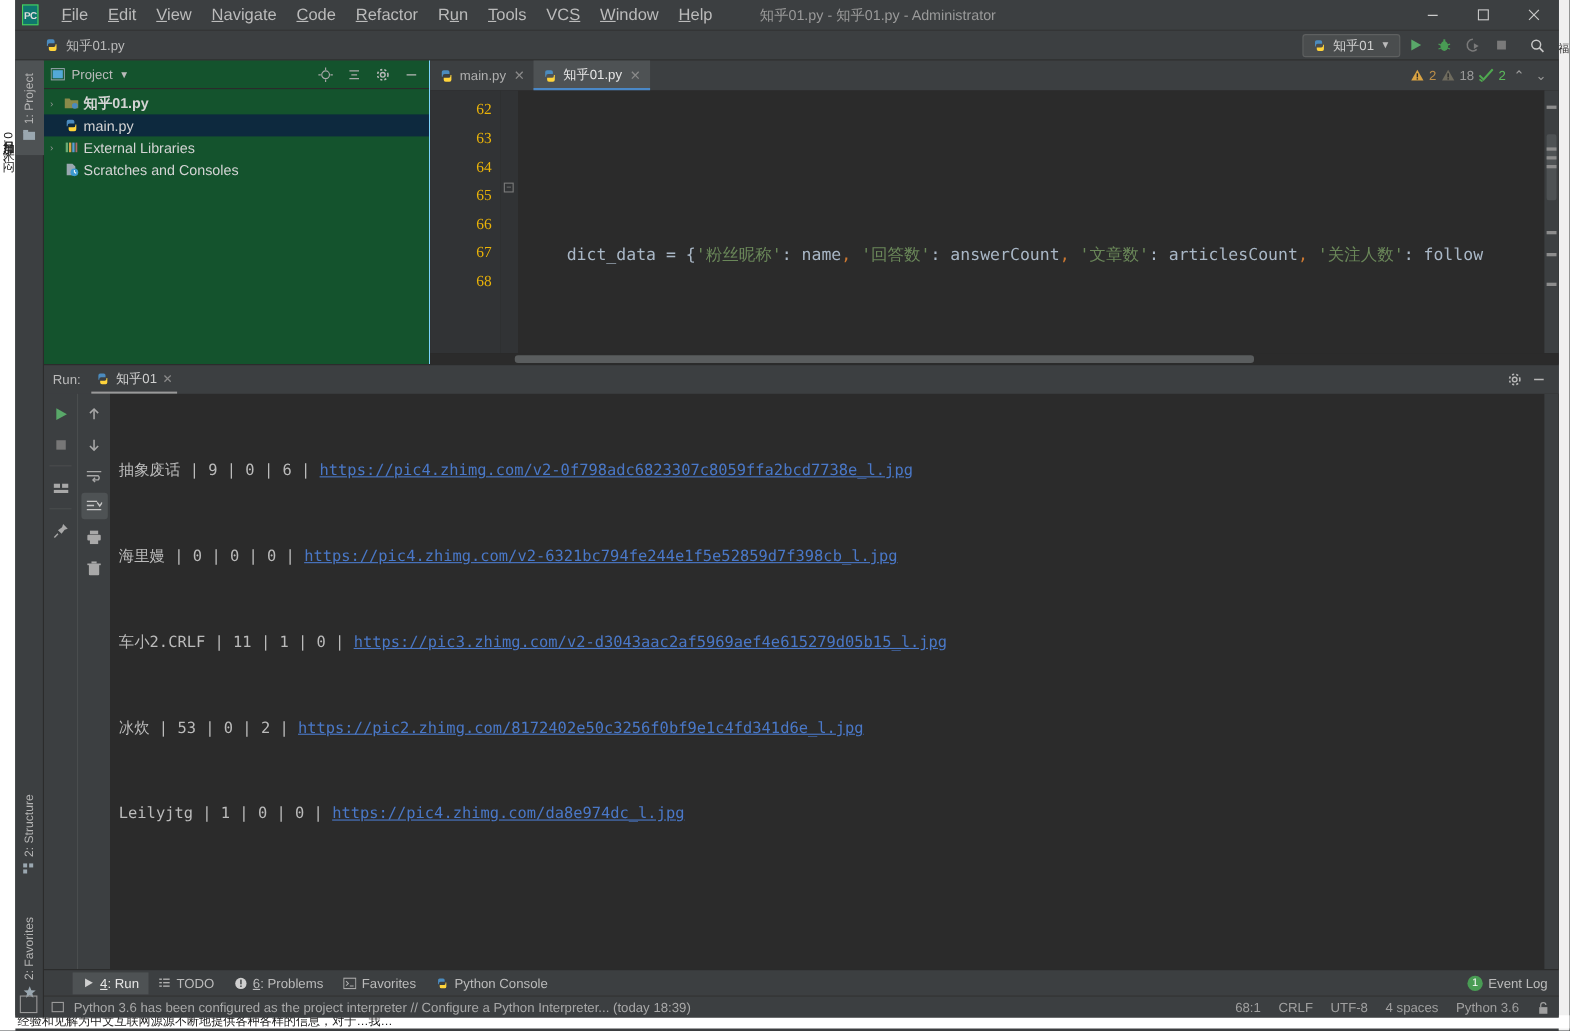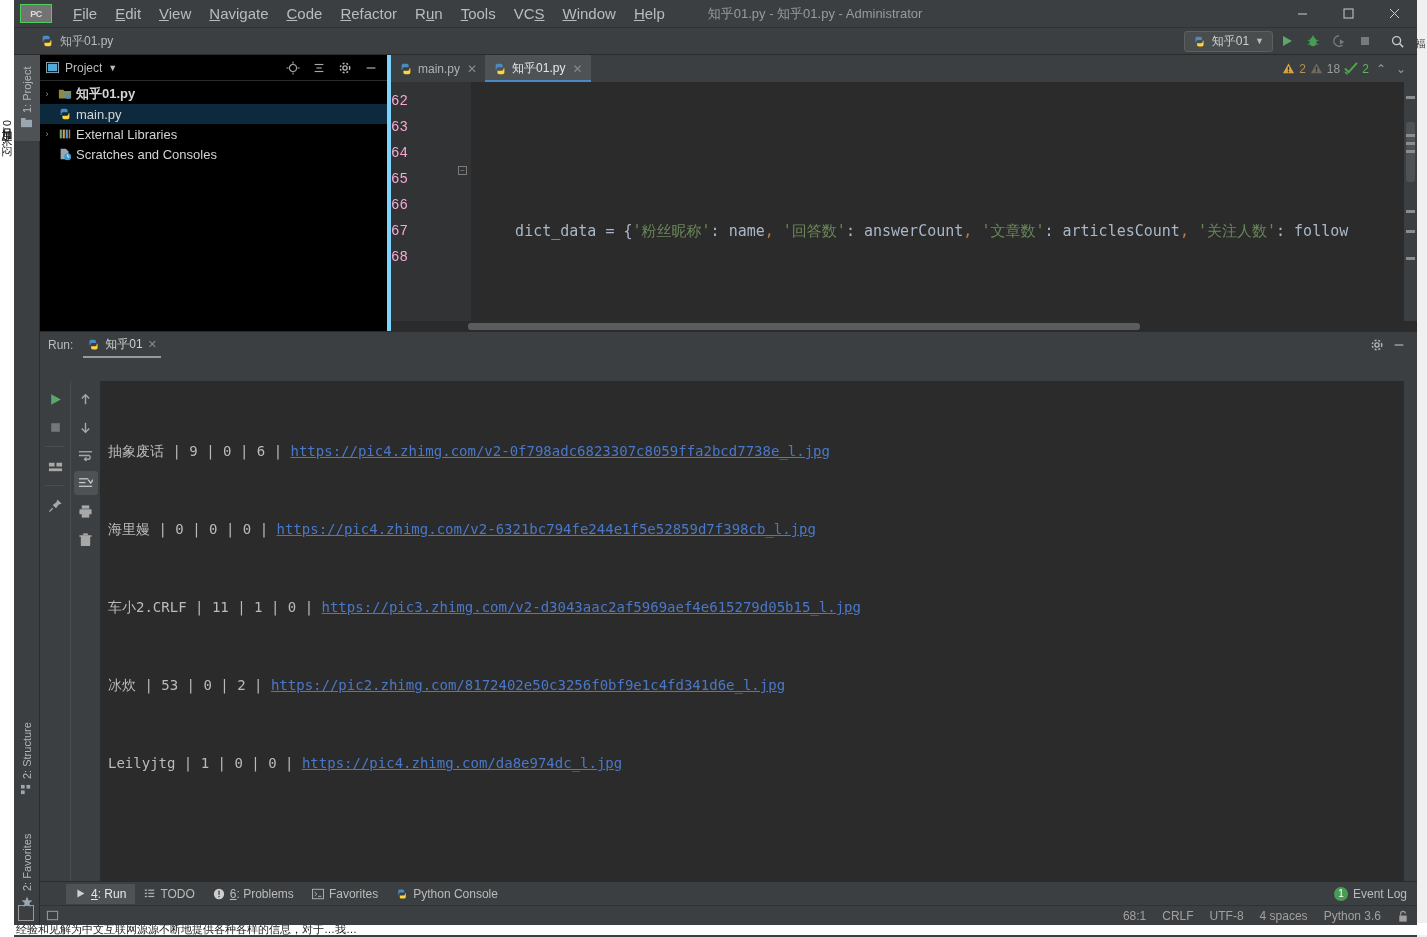--- a/index.html
+++ b/index.html
@@ -21,21 +21,21 @@
   .desktop-right .dr-text{ position:absolute; right:0; top:30px; width:10px; color:#333; font-size:10px;
      writing-mode:vertical-rl;}
 
   
   .window { position:absolute; left:14px; top:0; width:1403px; height:925px; background:#3c3f41;
     display:flex; flex-direction:column; }
 
   
   .titlebar { height:28px; background:#3c3f41; display:flex; align-items:center; flex:none;
     border-bottom:1px solid #323232; }
-  .pc-logo { width:32px; height:19px; margin-left:6px; border:1.5px solid #4dd05a; background:#737373;
+  .pc-logo { width:15px; height:19px; margin-left:6px; border:1.5px solid #4dd05a; background:#0f766e;
     color:#ddd; font-size:9px; font-weight:bold; display:flex; align-items:center; justify-content:center;
     letter-spacing:-0.5px; flex:none; }
   .menubar { display:flex; align-items:center; margin-left:12px; }
   .menu-item { color:#bbbbbb; font-size:15px; padding:3px 9px; white-space:nowrap; cursor:default; }
   .menu-item u { text-decoration:underline; }
   .win-title { color:#9a9a9a; font-size:13px; margin-left:34px; white-space:nowrap; }
   .winbtns { margin-left:auto; display:flex; height:28px; }
   .winbtn { width:46px; height:28px; display:flex; align-items:center; justify-content:center;
     color:#cccccc; font-size:13px; }
 
@@ -60,22 +60,22 @@
   .vtab.active { background:#4e5254; }
   .vicon { transform:rotate(180deg); }
   .bottomleftbtn { position:absolute; left:4px; bottom:4px; width:16px; height:16px;
      border:1.5px solid #9a9a9a; }
 
   
   .maincol { flex:1 1 auto; display:flex; flex-direction:column; min-width:0; }
   .topsplit { height:276px; display:flex; flex:none; }
 
   
-  .projpanel { width:351px; background:#000000; display:flex; flex-direction:column; flex:none;
-     border-right:4px solid #7dd3fc; }
+  .projpanel { width:351px; background:#14532d; display:flex; flex-direction:column; flex:none;
+     border-right:1px solid #7dd3fc; }
   .projhdr { height:26px; display:flex; align-items:center; padding:0 6px; gap:6px; flex:none;
      border-bottom:1px solid #2b2b2b; }
   .projhdr .ttl { color:#bbbbbb; font-size:12px; }
   .projhdr .spacer { flex:1; }
   .ibtn { width:20px; height:20px; display:flex; align-items:center; justify-content:center; }
   .tree { flex:1; overflow:hidden; padding-top:3px; }
   .node { height:20px; display:flex; align-items:center; gap:4px; font-size:13px; color:#d4d4d4;
      padding-right:6px; white-space:nowrap; }
   .node.sel { background:#0d293e; }
   .arrow { width:14px; text-align:center; color:#9a9a9a; font-size:9px; flex:none; }
@@ -89,42 +89,42 @@
   .etab.active { background:#4e5254; color:#e6e6e6; }
   .etab.active:after { content:""; position:absolute; left:0; right:0; bottom:0; height:2px;
      background:#4a88c7; }
   .etab .x { color:#8a8a8a; font-size:12px; margin-left:2px; }
   .inspect { margin-left:auto; display:flex; align-items:center; gap:4px; padding:0 8px; font-size:12px; }
   .ins-warn { color:#9a9a9a; }
   .ins-err { color:#bb8e49; }
   .ins-ok { color:#5bb85b; }
 
   .codewrap { flex:1 1 auto; display:flex; position:relative; min-height:0; overflow:hidden; }
-  .gutter { width:64px; background:#313335; color:#f9a8d4; font-family:Liberation Mono, monospace;
-     font-size:14px; text-align:left; padding:6px 8px 0 0; flex:none; line-height:26px; }
+  .gutter { width:64px; background:#313335; color:#eab308; font-family:Liberation Serif, serif;
+     font-size:14px; text-align:right; padding:6px 8px 0 0; flex:none; line-height:26px; }
   .foldcol { width:16px; background:#313335; flex:none; padding-top:6px; line-height:26px;
      position:relative; }
   .foldmark { position:absolute; left:3px; top:84px; width:9px; height:9px; border:1px solid #7b7b7b;
      color:#8a8a8a; font-size:8px; line-height:7px; text-align:center; }
   .codelines { flex:1; padding:6px 0 0 8px; font-family:"DejaVu Sans Mono", monospace; font-size:15px;
      line-height:26px; white-space:pre; color:#a9b7c6; overflow:hidden; position:relative; }
   .k-str { color:#6a8759; }
   .k-op { color:#cc7832; }
   .k-id { color:#a9b7c6; }
   .scroll-v { position:absolute; right:0; top:0; width:13px; height:100%; background:#3c3f41; }
   .scroll-v .thumb{ position:absolute; right:2px; top:40px; width:9px; height:60px; background:#4e5254;
      border-radius:2px;}
   .marker { position:absolute; right:2px; width:9px; height:3px; background:#a0a0a0; }
   .hscroll { height:10px; background:#2b2b2b; flex:none; position:relative; }
   .hscroll .hthumb { position:absolute; left:77px; top:2px; width:672px; height:7px; background:#5a5d5e;
      border-radius:3px; }
 
   
   .runpanel { flex:1 1 auto; display:flex; flex-direction:column; min-height:0; background:#3c3f41;
-     border-top:1px solid #2b2b2b;gap:23px; }
+     border-top:1px solid #2b2b2b; }
   .runhdr { height:26px; display:flex; align-items:center; gap:10px; padding:0 8px; flex:none; }
   .runhdr .lbl { color:#bbbbbb; font-size:12px; }
   .runtab { display:flex; align-items:center; gap:5px; font-size:12px; color:#d0d0d0;
      border-bottom:2px solid #9a9a9a; padding:3px 4px; }
   .runbody { flex:1 1 auto; display:flex; min-height:0; }
   .runtools { width:60px; flex:none; display:flex; background:#3c3f41; }
   .tcol { width:30px; display:flex; flex-direction:column; align-items:center; padding-top:6px; gap:4px; }
   .tcol.right { border-left:1px solid #4a4d4e; }
   .tico { width:24px; height:24px; display:flex; align-items:center; justify-content:center; }
   .tico.on { background:#4e5254; border-radius:3px; }
@@ -637,20 +637,21 @@
             <span>Event Log</span>
           </div>
         </div>
 
         <div class="statusbar">
           <span>
             <svg width="13" height="13" viewBox="0 0 14 14">
                 <rect x="1.5" y="2.5" width="11" height="9" fill="none" stroke="#9a9a9a" stroke-width="1.1"></rect>
               </svg>
           </span>
+          <span class="st-msg">Python 3.6 has been configured as the project interpreter // Configure a Python Interpreter... (today 18:39)</span>
           <span class="st-right">
             <span>68:1</span>
             <span>CRLF</span>
             <span>UTF-8</span>
             <span>4 spaces</span>
             <span>Python 3.6</span>
             <span class="lockico">
               <svg width="12" height="13" viewBox="0 0 12 14">
                   <path d="M3.5 6 V4 a2.5 2.5 0 0 1 5 0" fill="none" stroke="#a0a0a0" stroke-width="1.2"></path>
                   <rect x="2" y="6" width="8" height="6.5" fill="#a0a0a0"></rect>

